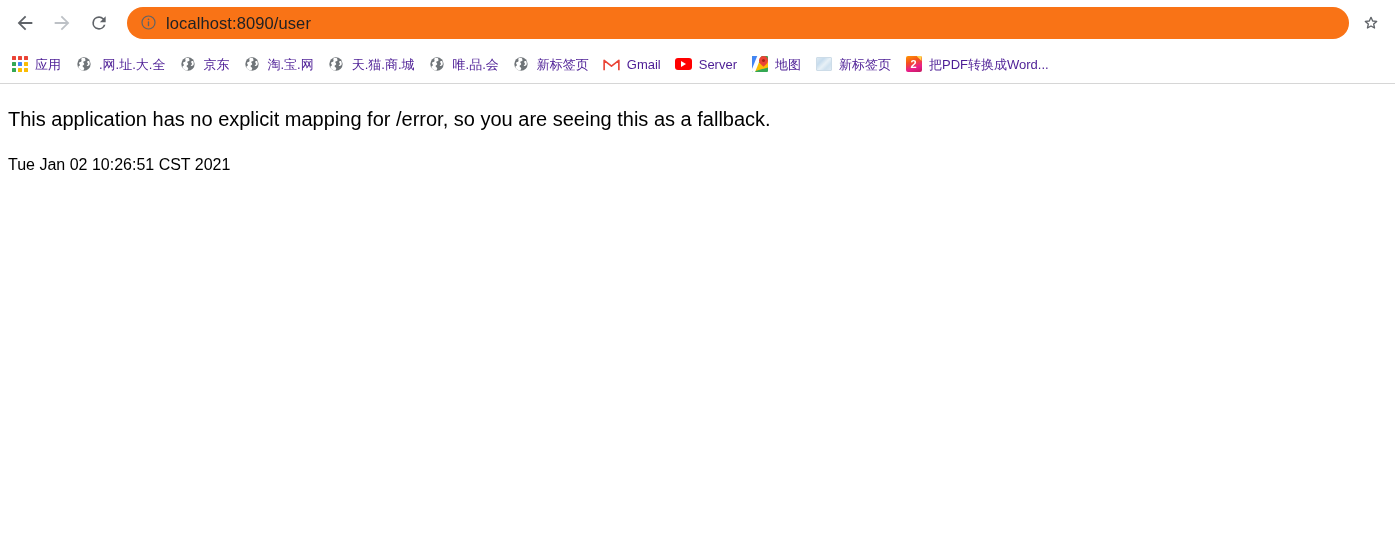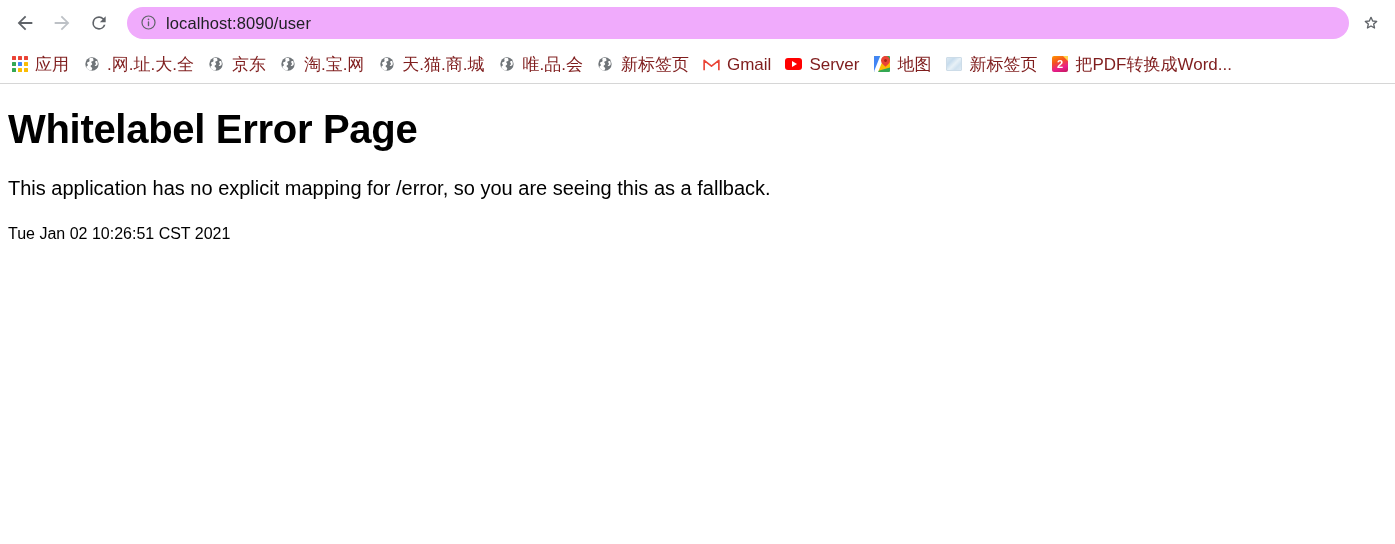--- a/index.html
+++ b/index.html
@@ -41,21 +41,21 @@
     border-radius: 50%;
     flex: 0 0 auto;
     margin-right: 3px;
     cursor: pointer;
   }
   .nav-btn svg { display: block; }
 
   .omnibox {
     flex: 1 1 auto;
     height: 32px;
-    background: #f0abfc;
+    background: #f97316;
     border-radius: 16px;
     display: flex;
     align-items: center;
     margin-left: 8px;
     margin-right: 6px;
     padding: 0 6px 0 10px;
     box-sizing: border-box;
     min-width: 0;
   }
   .omnibox-info {
@@ -112,22 +112,22 @@
     width: 17px;
     height: 17px;
     flex: 0 0 auto;
     margin-right: 7px;
     display: flex;
     align-items: center;
     justify-content: center;
     position: relative;
   }
   .bookmark .bm-label {
-    font-size: 17px;
-    color: #7f1d1d;
+    font-size: 13px;
+    color: #4c1d95;
     line-height: 17px;
   }
 
   
   .apps-grid {
     width: 16px;
     height: 16px;
     display: grid;
     grid-template-columns: repeat(3, 4px);
     grid-template-rows: repeat(3, 4px);
@@ -377,19 +377,18 @@
             <span>2</span>
           </span>
       </span>
       <span class="bm-label">把PDF转换成Word...</span>
     </div>
 
   </div>
 </div>
 
 <div class="page">
-  <h1>Whitelabel Error Page</h1>
   <p>This application has no explicit mapping for /error, so you are seeing this as a fallback.</p>
   <p class="block-lines">
     </p>
     <div>Tue Jan 02 10:26:51 CST 2021</div>
   <p></p>
 </div>
 
 </body></html>

